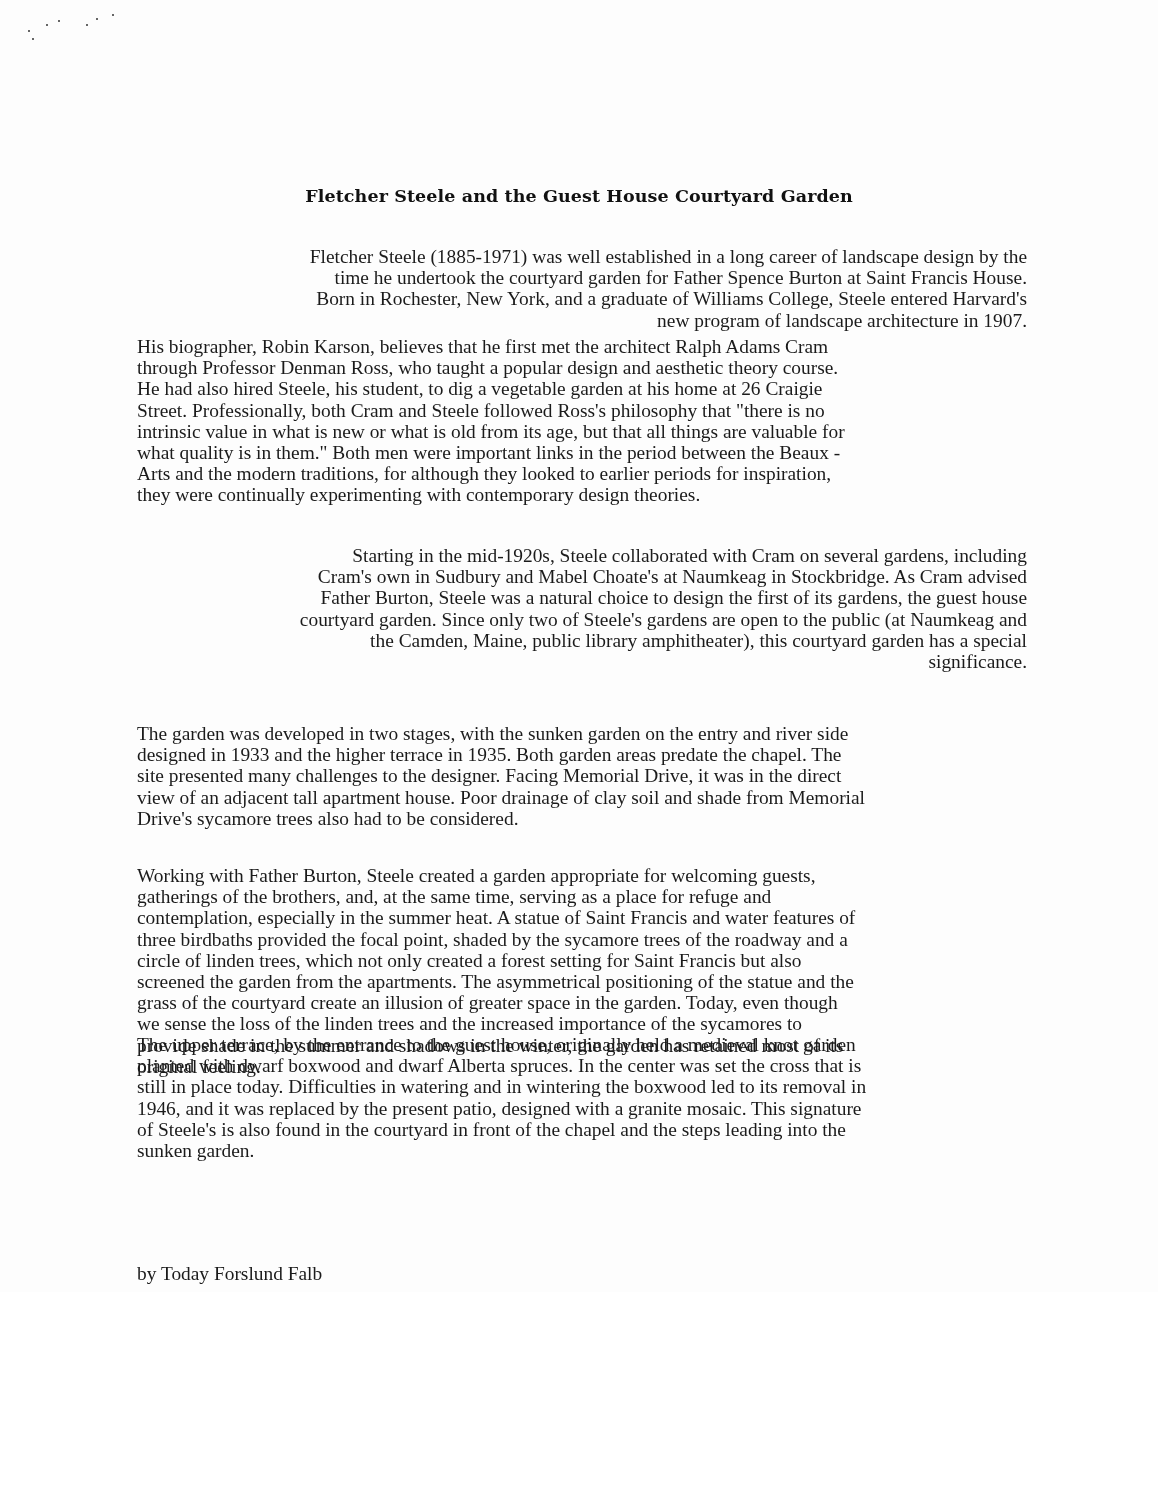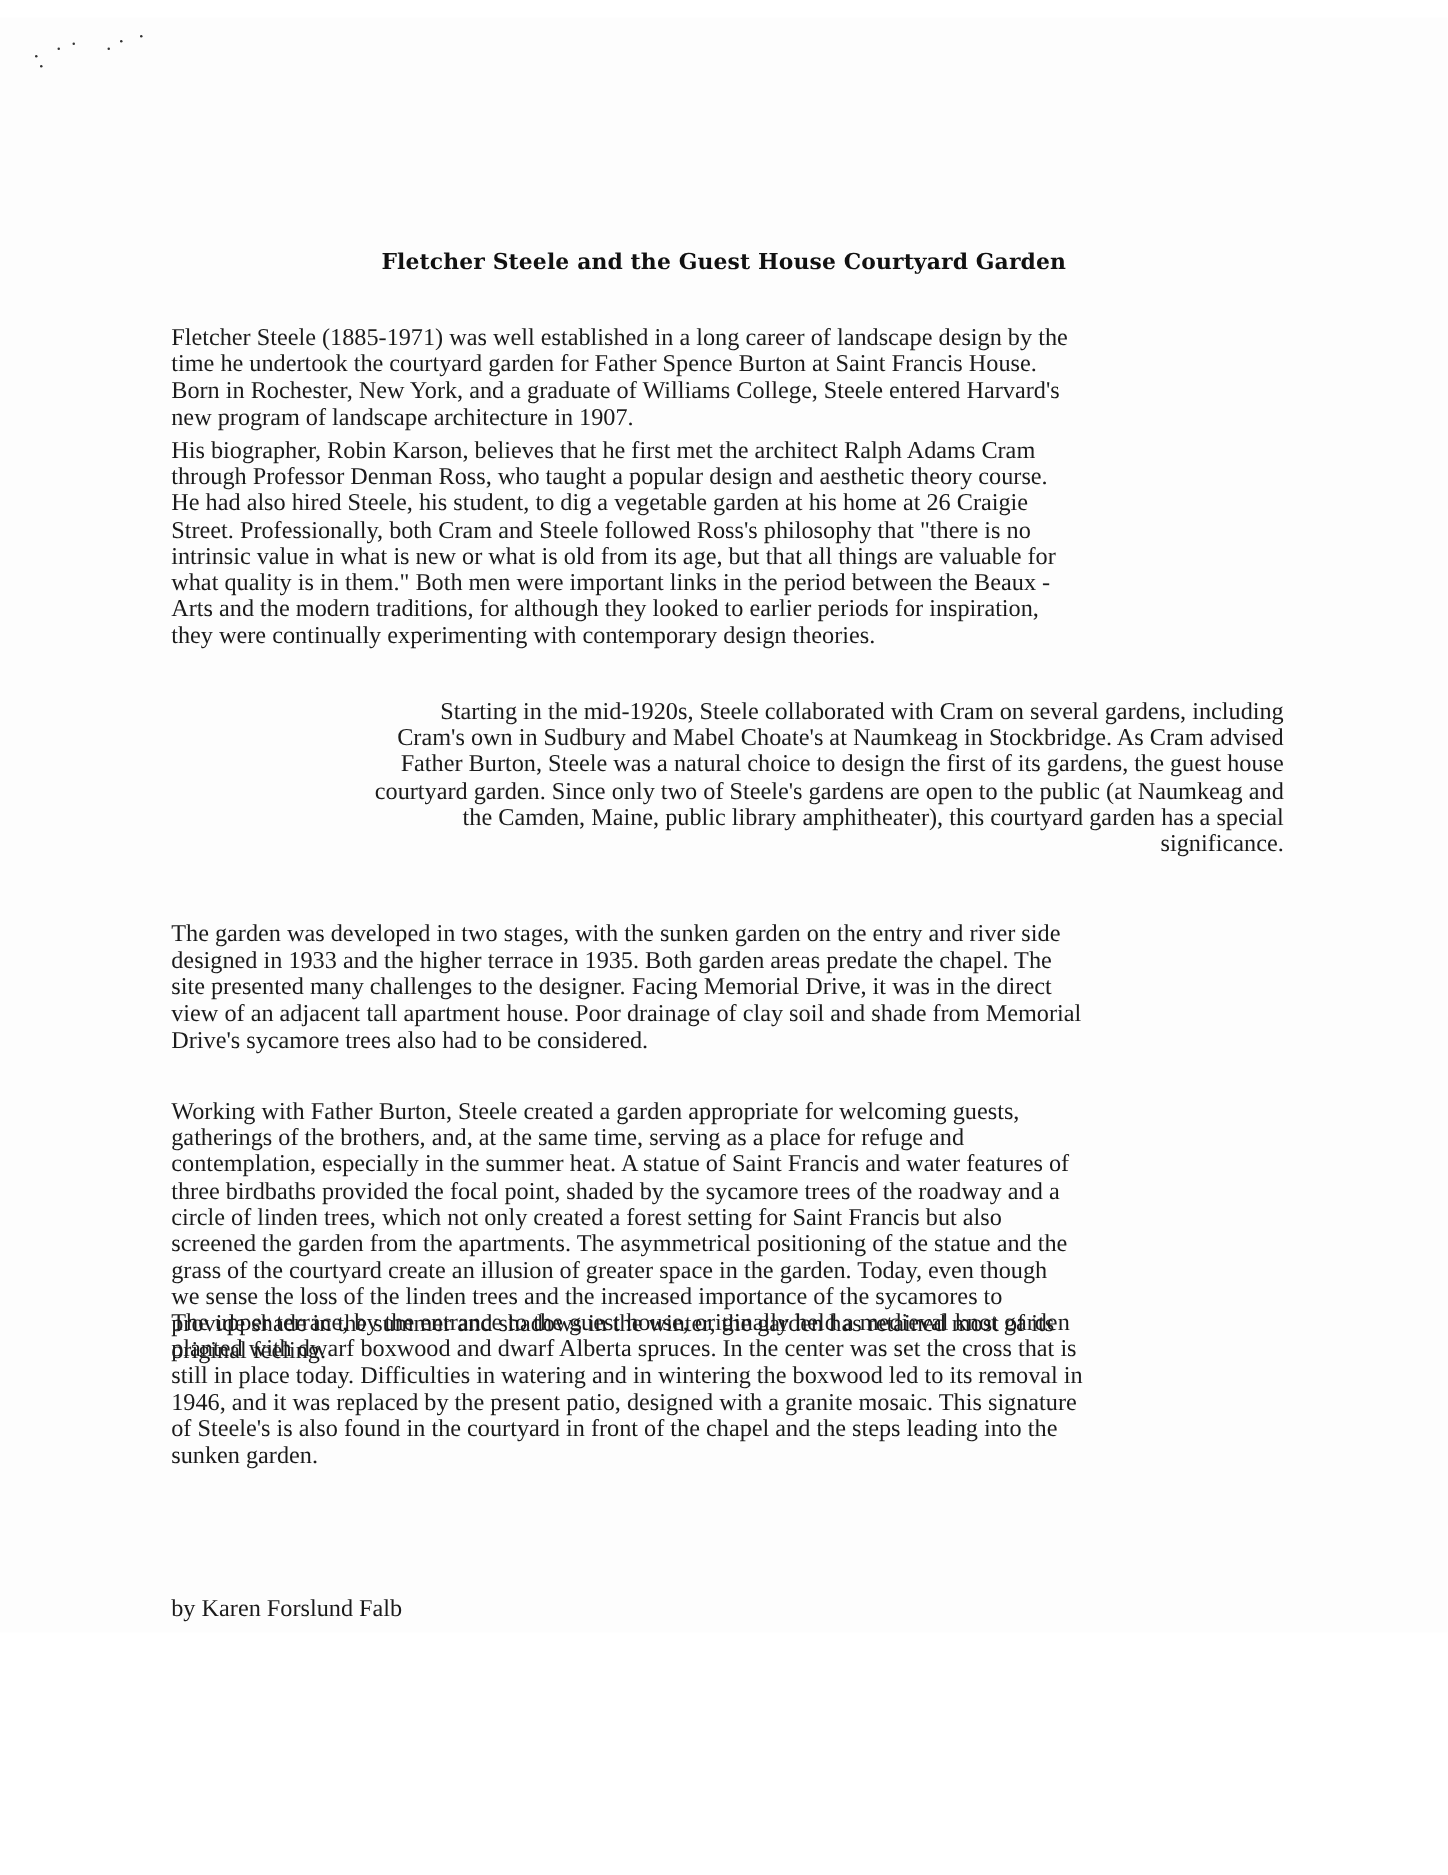--- a/index.html
+++ b/index.html
@@ -14,21 +14,20 @@
     overflow: hidden;
     font-family: "DejaVu Serif", "Liberation Serif", serif;
     color: #1a1a1a;
   }
   .page {
     position: absolute;
     left: 0; top: 0;
     width: 1158px;
     height: 1292px;
     background: #fdfdfd;
-    margin-top: 14px;
   }
   .specks {
     position: absolute;
     left: 28px; top: 10px;
     width: 100px; height: 50px;
   }
   .speck {
     position: absolute;
     width: 2px; height: 2px;
     background: #333;
@@ -52,21 +51,21 @@
     width: 890px;
     font-family: "Liberation Serif", serif;
     font-size: 19.4px;
     line-height: 21.2px;
     color: #1b1b1b;
   }
   .para {
     margin: 0 0 21.5px 0;
     white-space: pre-line;
   }
-  #p1 { top: 246px; }
+  #p1 { top: 246px; text-align: right; }
   #p2 { top: 336px; }
   #p3 { top: 545px; text-align: right; }
   #p4 { top: 723px; }
   #p5 { top: 865px; }
   #p6 { top: 1034px; }
   .byline {
     position: absolute;
     left: 137px;
     top: 1263px;
     font-family: "Liberation Serif", serif;
@@ -124,15 +123,15 @@
 we sense the loss of the linden trees and the increased importance of the sycamores to
 provide shade in the summer and shadows in the winter, the garden has retained most of its
 original feeling.</p>
   <p class="body-text para" id="p6">The upper terrace, by the entrance to the guest house, originally held a medieval knot garden
 planted with dwarf boxwood and dwarf Alberta spruces. In the center was set the cross that is
 still in place today. Difficulties in watering and in wintering the boxwood led to its removal in
 1946, and it was replaced by the present patio, designed with a granite mosaic. This signature
 of Steele's is also found in the courtyard in front of the chapel and the steps leading into the
 sunken garden.</p>
 
-  <div class="byline">by Karen Forslund Falb</div>
+  <div class="byline">by Today Forslund Falb</div>
 
 </div>
 
 </body></html>

